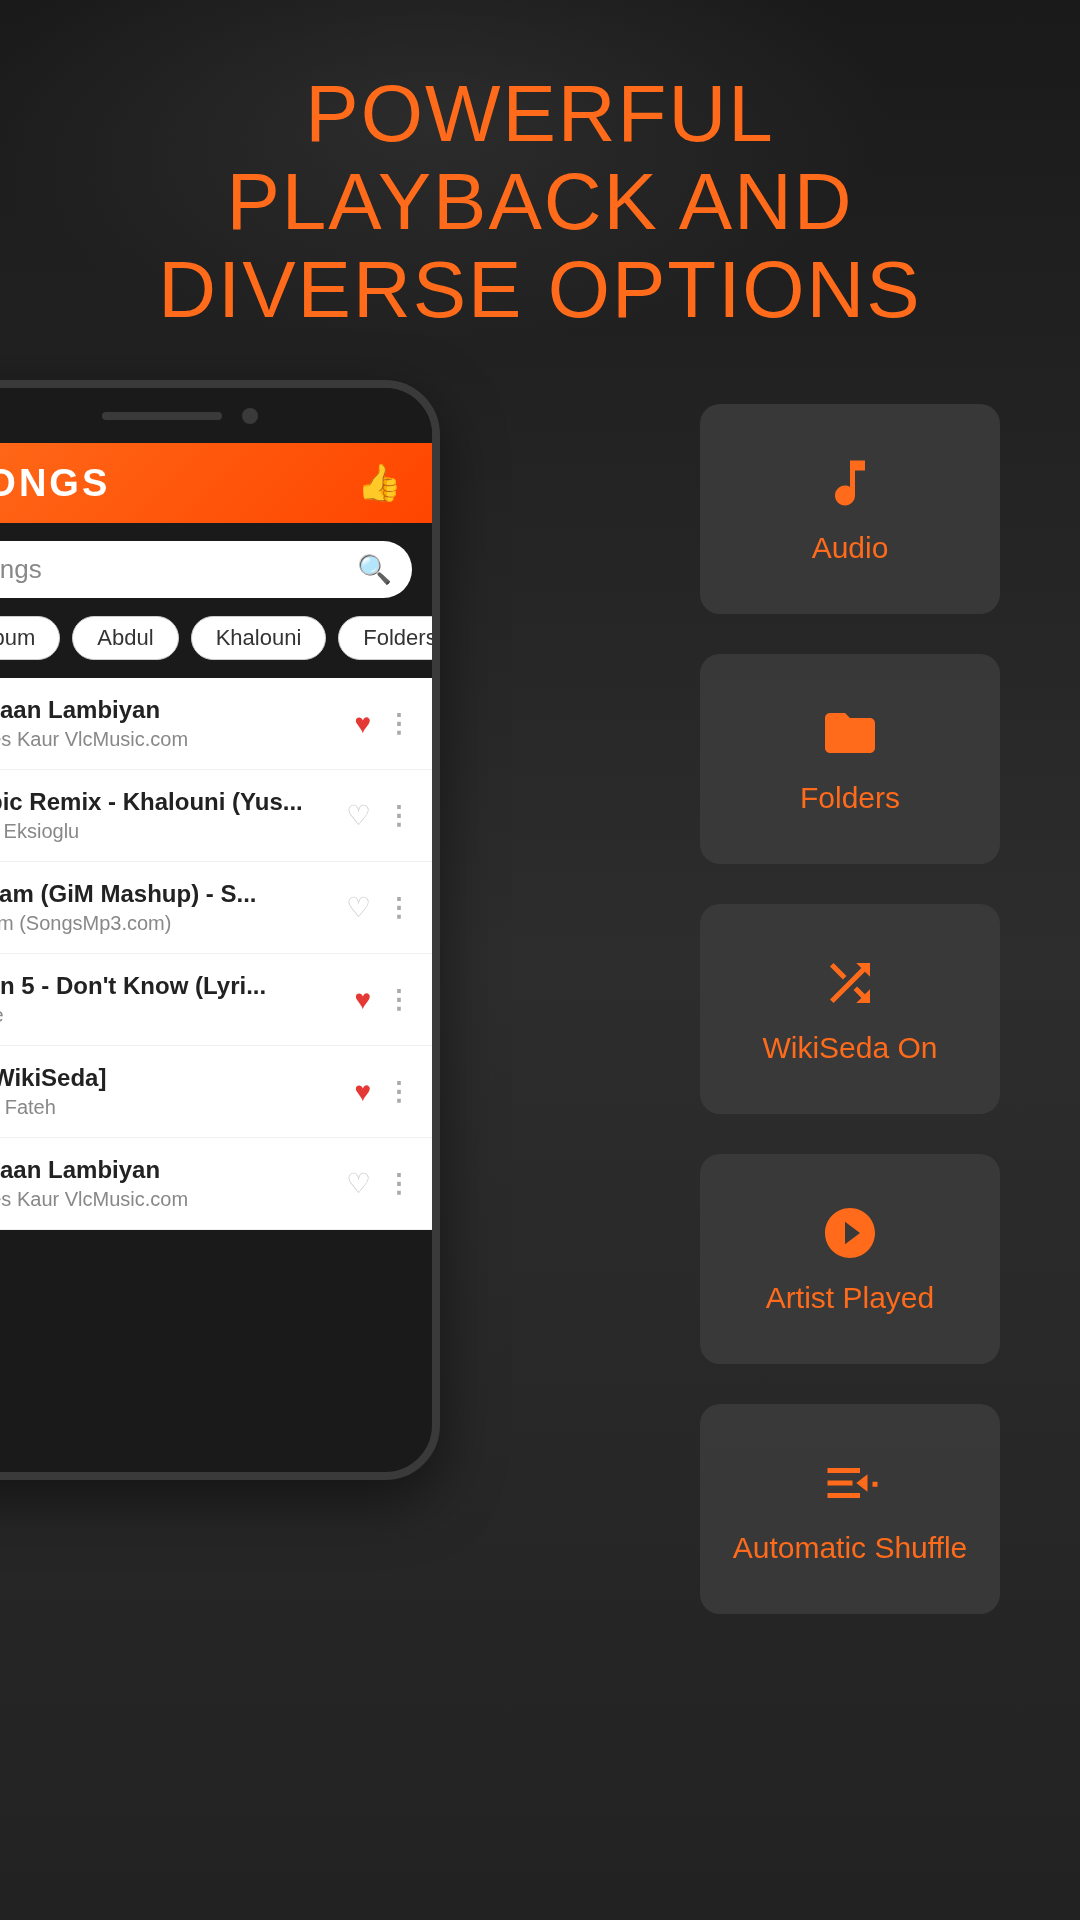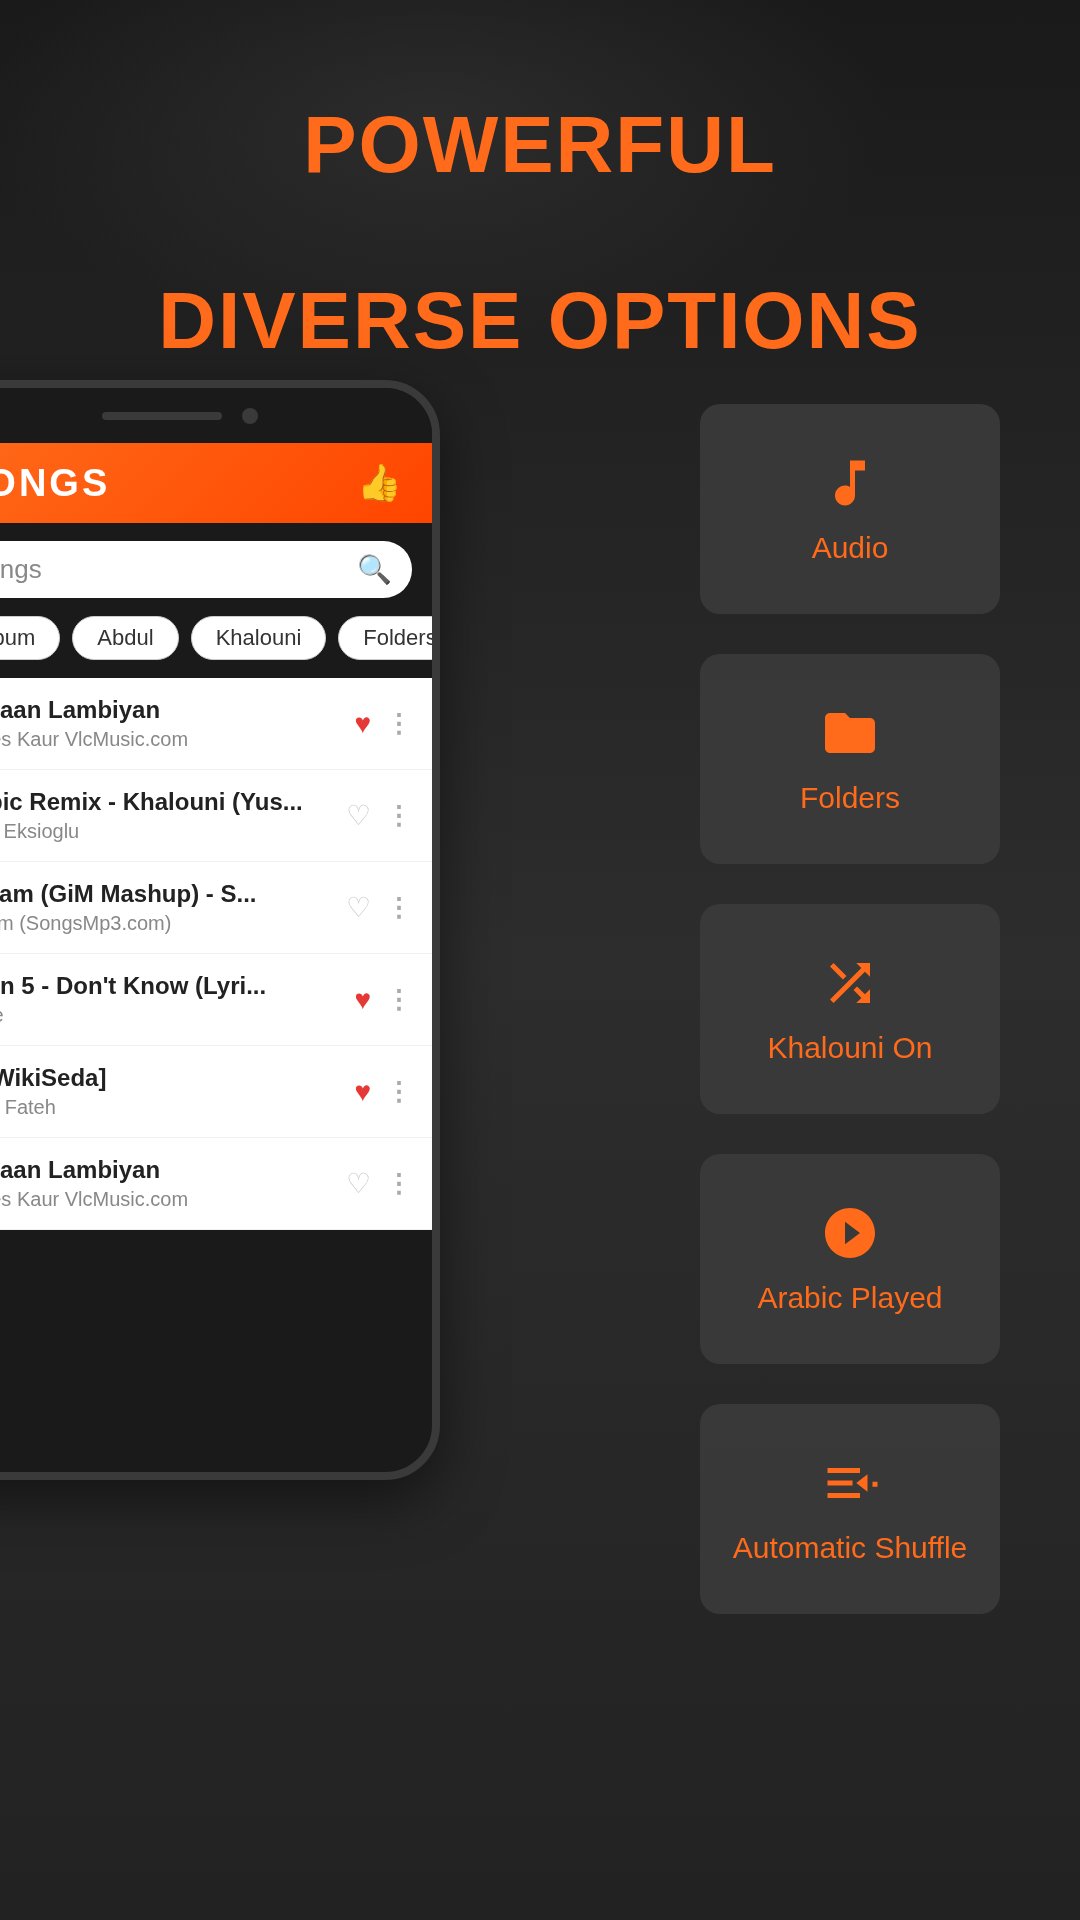--- a/index.html
+++ b/index.html
@@ -35,26 +35,25 @@
       position: absolute;
       top: 50px;
       left: 0; right: 0;
       text-align: center;
       z-index: 10;
       padding: 20px 80px;
     }
 
     .header-title h1 {
       font-size: 80px;
-      font-weight: 700;
+      font-weight: 400;
       color: #FF6B1A;
       line-height: 1.1;
       text-transform: uppercase;
       letter-spacing: 2px;
-      margin-top: 31px;
     }
 
     
     .phone-mockup {
       position: absolute;
       left: -80px;
       top: 380px;
       width: 520px;
       height: 1100px;
       background: #1a1a1a;
@@ -247,21 +246,21 @@
   </style>
 </head>
 <body>
 
 <div class="bg-overlay"></div>
 <div class="bg-face"></div>
 
 <div class="header-title">
   <h1>
     <span>POWERFUL</span><br>
-    <br>
+    <span>PLAYBACK AND</span><br>
     <span>DIVERSE OPTIONS</span>
   </h1>
 </div>
 
 <div class="phone-mockup">
 
   <div class="phone-notch">
     <div class="phone-notch-bar"></div>
     <div class="phone-notch-dot"></div>
   </div>
@@ -374,30 +373,30 @@
     <span class="feature-label">Folders</span>
   </div>
 
 
   <div class="feature-btn">
     <span class="svg-icon">
       <svg viewBox="0 0 24 24" xmlns="http://www.w3.org/2000/svg">
         <path d="M10.59 9.17L5.41 4 4 5.41l5.17 5.17 1.42-1.41zM14.5 4l2.04 2.04L4 18.59 5.41 20 17.96 7.46 20 9.5V4h-5.5zm.33 9.41l-1.41 1.41 3.13 3.13L14.5 20H20v-5.5l-2.04 2.04-3.13-3.13z"></path>
       </svg>
     </span>
-    <span class="feature-label">Khalouni On</span>
+    <span class="feature-label">WikiSeda On</span>
   </div>
 
   <div class="feature-btn">
     <span class="svg-icon">
       <svg viewBox="0 0 24 24" xmlns="http://www.w3.org/2000/svg">
         <path d="M12 2C6.48 2 2 6.48 2 12s4.48 10 10 10 10-4.48 10-10S17.52 2 12 2zm-2 14.5v-9l6 4.5-6 4.5z"></path>
       </svg>
     </span>
-    <span class="feature-label">Arabic Played</span>
+    <span class="feature-label">Artist Played</span>
   </div>
 
   <div class="feature-btn">
     <span class="svg-icon">
       <svg viewBox="0 0 24 24" xmlns="http://www.w3.org/2000/svg">
         <path d="M3 18h13v-2H3v2zm0-5h10v-2H3v2zm0-7v2h13V6H3zm16 9.5L14.5 12 19 8.5v7zm2-4h2v2h-2v-2z"></path>
       </svg>
     </span>
     <span class="feature-label">Automatic Shuffle</span>
   </div>

